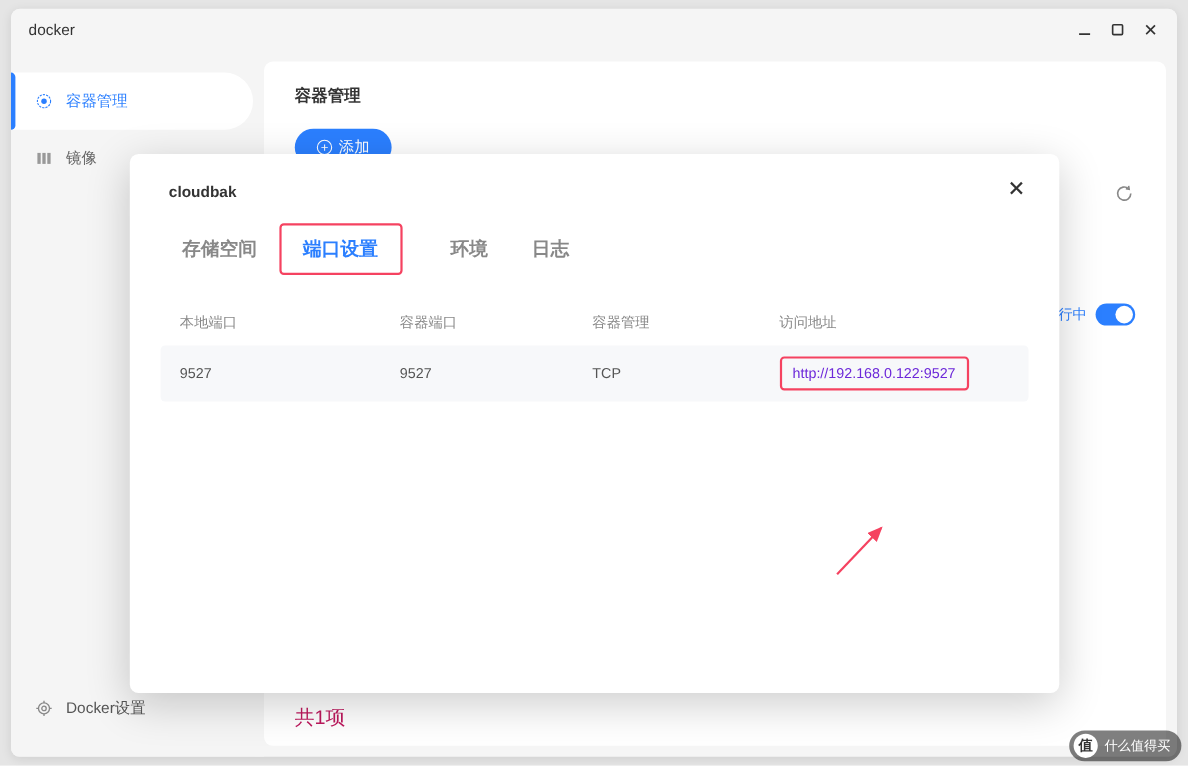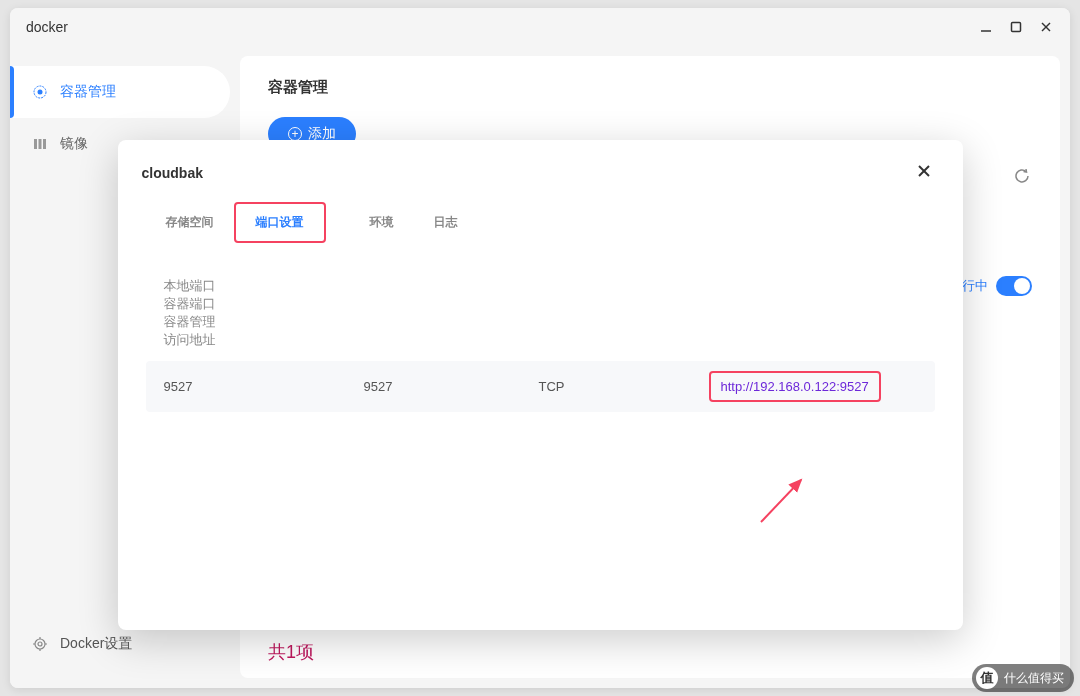--- a/index.html
+++ b/index.html
@@ -28,31 +28,31 @@
     .add-btn-icon { width: 14px; height: 14px; border: 1.5px solid #fff; border-radius: 50%; display: flex; align-items: center; justify-content: center; font-size: 12px; line-height: 1; }
     .refresh-icon { position: absolute; right: 28px; top: 110px; color: #888; cursor: pointer; }
     .status-row { position: absolute; right: 28px; top: 220px; display: flex; align-items: center; gap: 8px; }
     .status-text { color: #2b7fff; font-size: 13px; }
     .toggle { width: 36px; height: 20px; background: #2b7fff; border-radius: 10px; position: relative; cursor: pointer; }
     .toggle::after { content: ''; position: absolute; right: 2px; top: 2px; width: 16px; height: 16px; background: #fff; border-radius: 50%; }
     .footer-text { position: absolute; bottom: 14px; left: 28px; font-size: 18px; color: #be185d; }
     
     .modal-backdrop { position: absolute; inset: 0; display: flex; align-items: flex-start; justify-content: center; pointer-events: none; }
     .modal { width: 845px; margin-top: 140px; background: #fff; border-radius: 8px; box-shadow: 0 10px 40px rgba(0,0,0,0.2); pointer-events: auto; padding: 20px 0 0 0; height: 490px; position: relative; }
-    .modal-header { display: flex; align-items: center; padding: 0 28px 18px 24px; text-align: center; }
+    .modal-header { display: flex; align-items: center; padding: 0 28px 18px 36px; text-align: center; }
     .modal-title { font-size: 14px; font-weight: 600; color: #333; }
     .modal-close { margin-left: auto; cursor: pointer; color: #333; font-size: 16px; padding: 4px; }
     
     .tabs { display: flex; gap: 0; padding: 0 28px; }
-    .tab { padding: 10px 20px; font-size: 12px; font-weight: 600; color: #888; cursor: pointer; }
+    .tab { padding: 10px 20px; font-size: 17px; font-weight: 600; color: #888; cursor: pointer; }
     .tab.active { color: #2b7fff; }
     .tab-highlight { border: 2px solid #f54260; border-radius: 4px; margin: -2px 24px -2px 0; }
     
     .table { padding: 24px 28px 0 28px; }
-    .table-head { display: flex; padding: 12px 18px; font-size: 13px; color: #888; flex-direction: column; }
+    .table-head { display: flex; padding: 12px 18px; font-size: 13px; color: #888; }
     .table-row { display: flex; padding: 16px 18px; background: #f7f8fa; border-radius: 4px; font-size: 13px; color: #555; align-items: center; }
     .col-1 { width: 200px; }
     .col-2 { width: 175px; }
     .col-3 { width: 170px; }
     .col-4 { flex: 1; }
     .link-highlight { display: inline-block; border: 2px solid #f54260; border-radius: 4px; padding: 6px 10px; color: #6d28d9; margin: -6px 0; }
     
     .arrow { position: absolute; left: 635px; top: 330px; }
     .arrow svg { width: 60px; height: 60px; }
     

